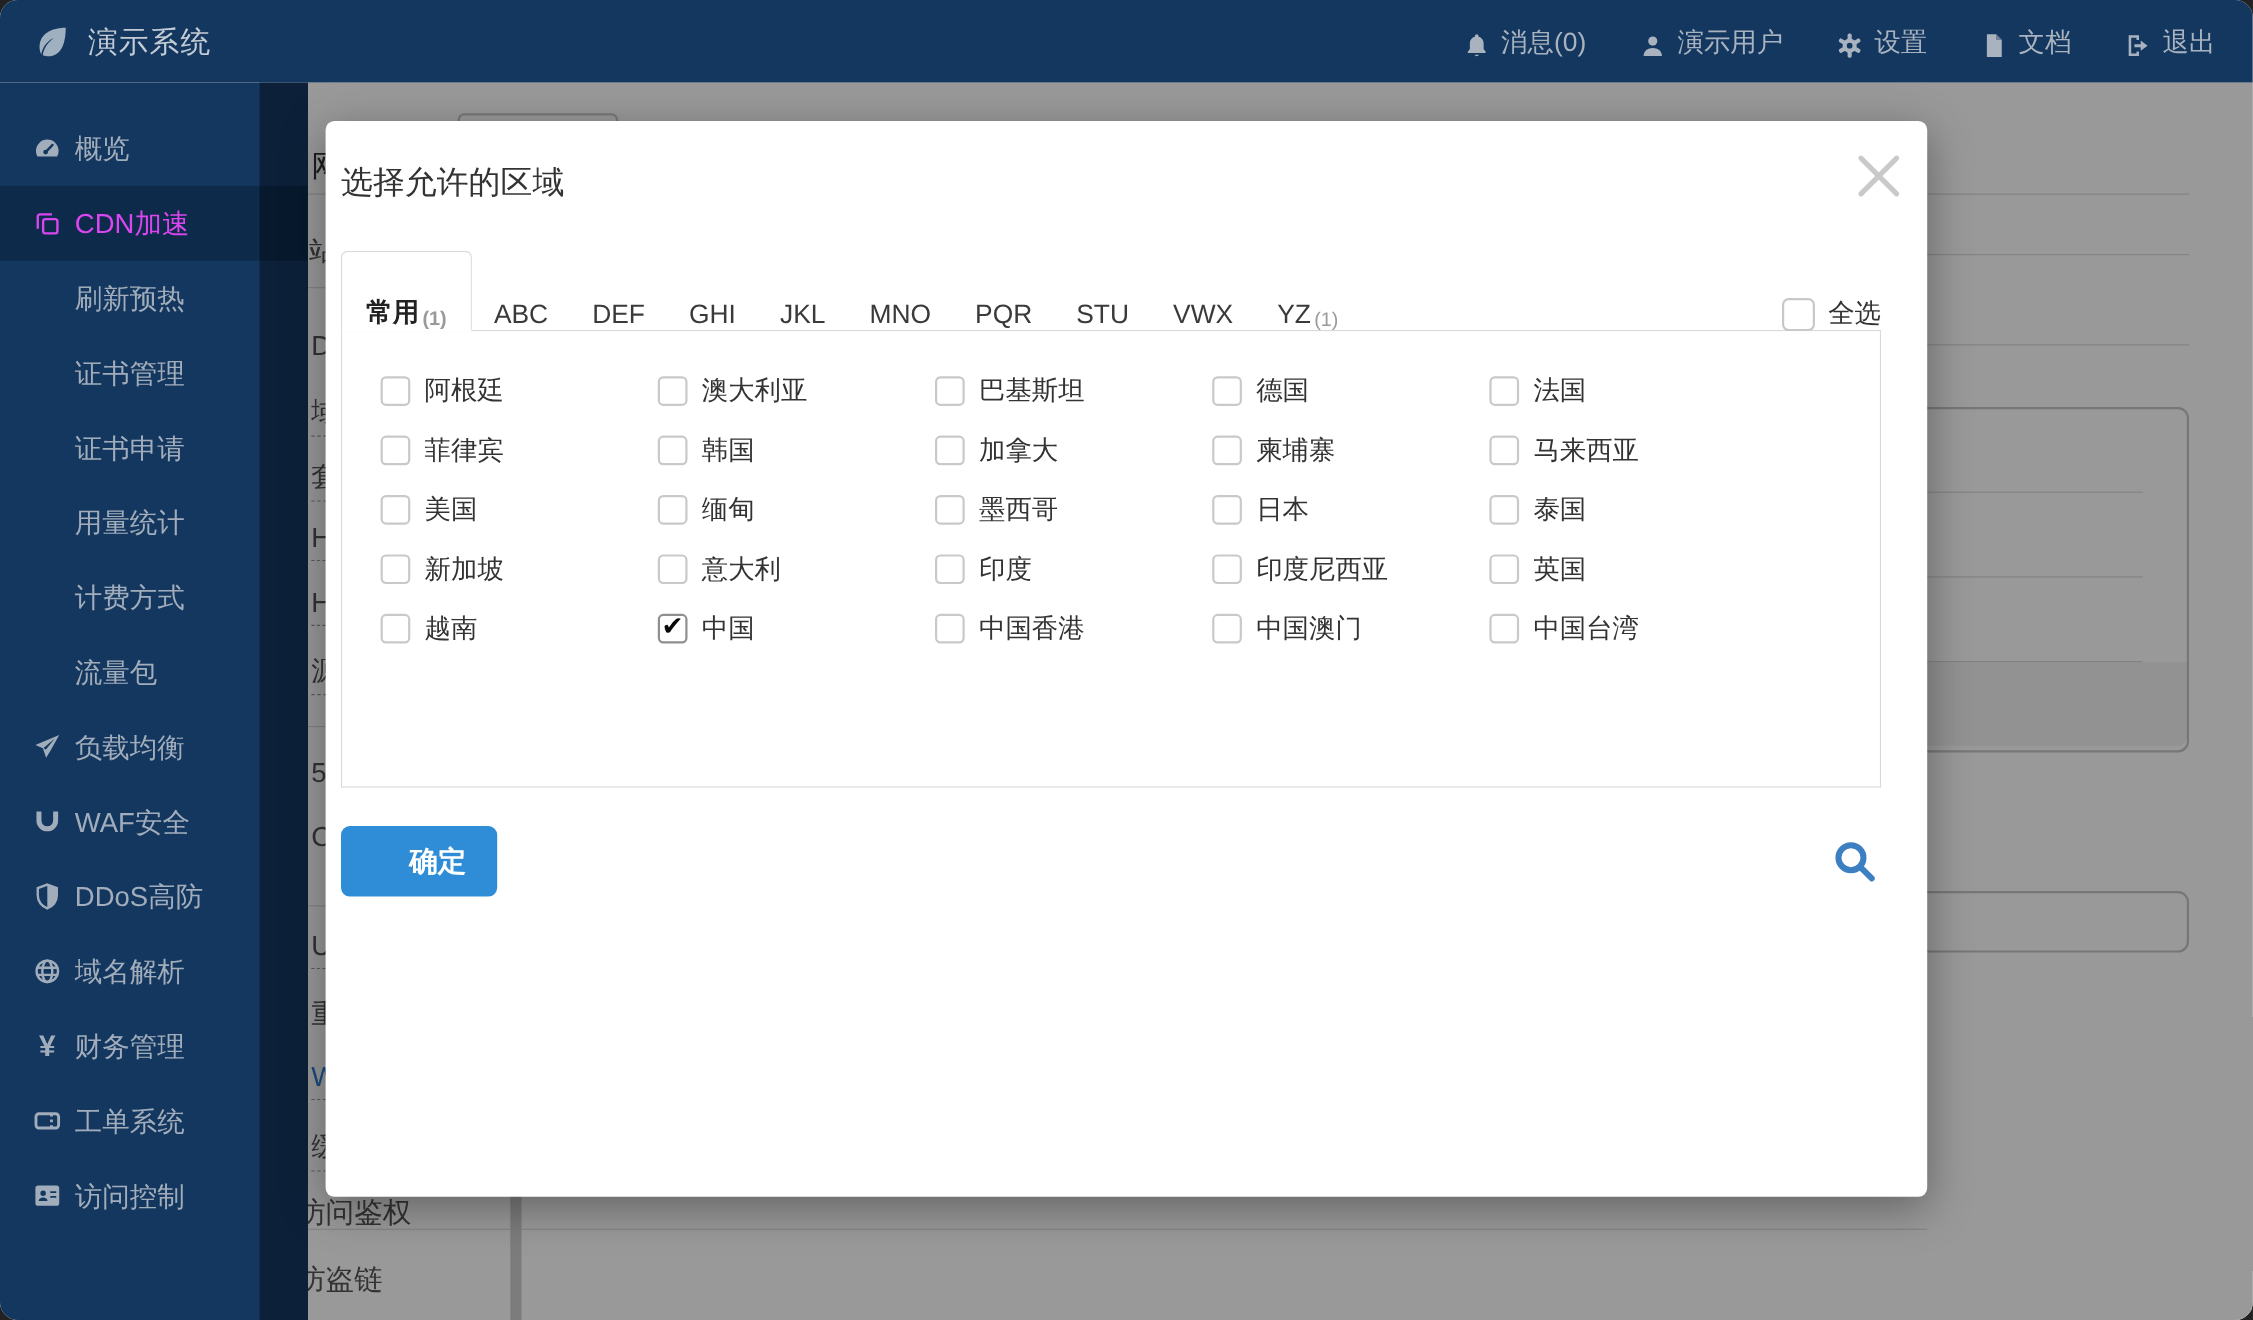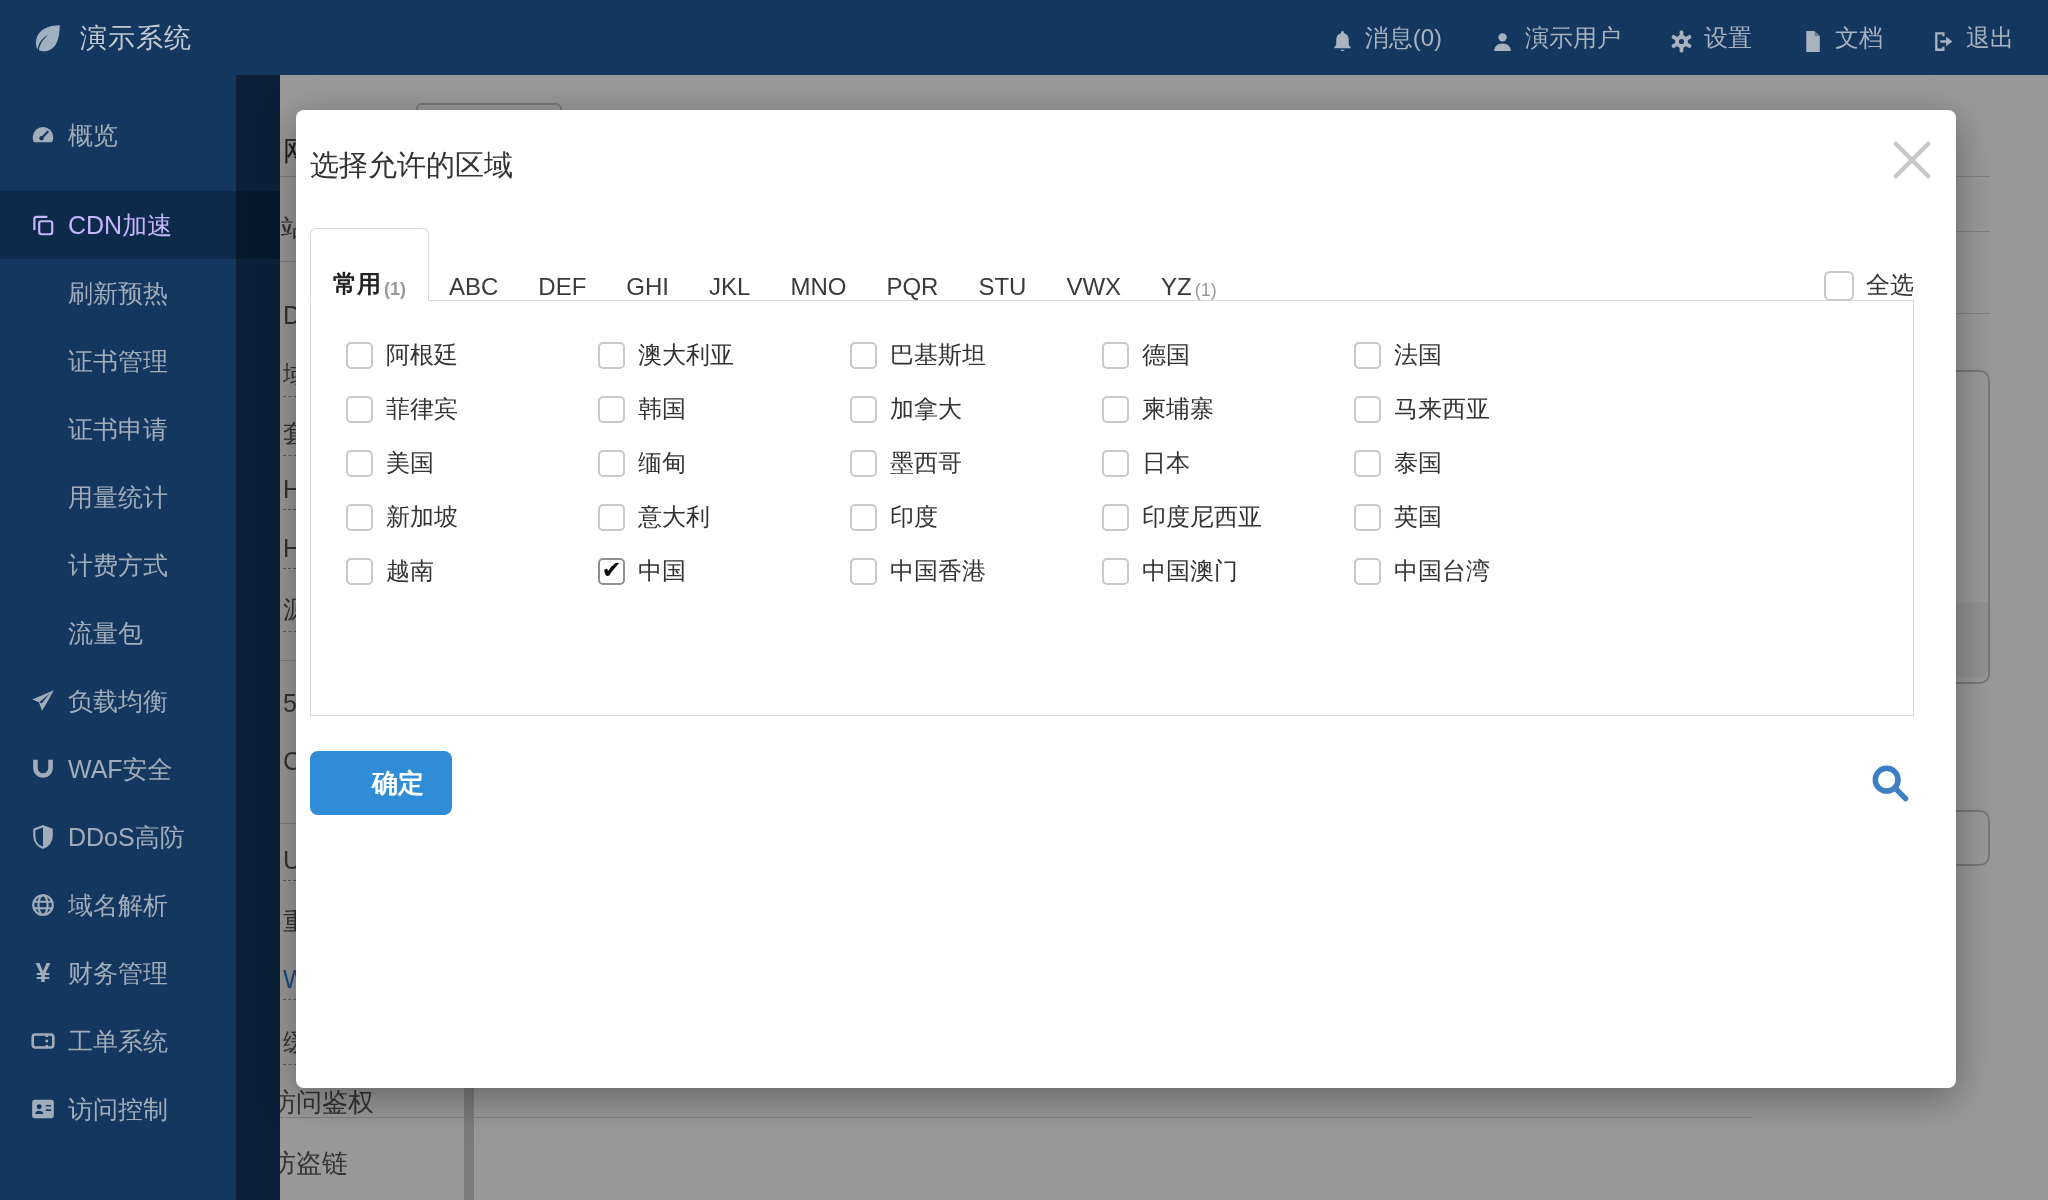--- a/index.html
+++ b/index.html
@@ -1,58 +1,58 @@
 <!DOCTYPE html>
 <html><head>
 <meta charset="utf-8">
 <style>
   html,body{margin:0;padding:0;background:#222;}
   .stage{position:relative;width:2048px;height:1200px;overflow:hidden;
-         font-family:"Liberation Sans","DejaVu Sans",sans-serif;background:#fff;}
+         font-family:"Liberation Sans","DejaVu Sans",sans-serif;background:#fff;border-radius:16px;}
 
   
   .topbar{position:absolute;left:0;top:0;width:100%;height:75px;background:#14375f;
           display:flex;align-items:center;justify-content:space-between;z-index:5;}
   .brand{display:flex;align-items:center;gap:16px;padding-left:30px;
          color:#c3cbd4;font-size:27px;letter-spacing:1px;cursor:pointer;}
   .brand svg{width:34px;height:34px;color:#9fb0c0;}
   .topnav{display:flex;align-items:center;gap:48px;padding-right:34px;}
   .nav-item{display:flex;align-items:flex-end;gap:10px;font-size:24px;color:#a9b3c0;cursor:pointer;}
   .nav-item svg{width:25px;height:25px;}
 
   
   .sidebar{position:absolute;left:0;top:75px;width:280px;bottom:0;background:#14375f;
            padding-top:26px;box-sizing:border-box;z-index:5;}
   .side-item{height:68px;display:flex;align-items:center;padding-left:30px;
              color:#a2adbb;font-size:25px;box-sizing:border-box;cursor:pointer;white-space:nowrap;}
   .side-item .ic{width:26px;height:26px;margin-right:12px;display:inline-flex;flex:0 0 auto;}
   .side-item .ic svg{width:26px;height:26px;}
   .side-item.sub{padding-left:68px;}
-  .side-item.active{background:#0d2a4b;color:#c4b5fd;margin-top:22px;}
+  .side-item.active{background:#0d2a4b;color:#d946ef;}
   .yen{font-size:27px;font-weight:bold;line-height:26px;width:26px;text-align:center;}
 
   
   .underlay{position:absolute;left:236px;top:75px;right:0;bottom:0;background:#fff;}
   .frag{position:absolute;font-size:25px;color:#555;white-space:nowrap;}
   .frag-dashed{border-bottom:1px dashed #999;padding-bottom:5px;}
   .frag-link{color:#2c7fd6;}
   .caret{position:absolute;width:0;height:0;border-left:14px solid #2c7fd6;
          border-top:9px solid transparent;border-bottom:9px solid transparent;}
   .hline{position:absolute;height:1px;background:#d8d8d8;}
   .ubox{position:absolute;border:2px solid #c6c6c6;border-radius:10px;}
   .ubox-band{position:absolute;background:rgba(0,0,0,0.045);}
   .uscroll{position:absolute;background:#ececec;}
   .uscroll-thumb{position:absolute;background:#cfcfcf;border-radius:5px;}
   .ubtn{position:absolute;border:2px solid #c9c9c9;border-radius:6px;background:#fff;}
 
   
   .scrim{position:absolute;left:236px;top:75px;right:0;bottom:0;background:rgba(0,0,0,0.40);z-index:10;}
 
   
-  .modal{position:absolute;left:296px;top:110px;width:1660px;height:978px;background:#fff;
+  .modal{position:absolute;left:296px;top:110px;width:1456px;height:978px;background:#fff;
          border-radius:8px;z-index:20;box-shadow:0 10px 40px rgba(0,0,0,.35);
          box-sizing:border-box;padding:0 42px 0 14px;}
   .modal-close{position:absolute;top:24px;right:18px;width:52px;height:52px;cursor:pointer;}
   .modal-title{padding-top:36px;font-size:29px;color:#333;font-weight:500;}
 
   .tabs-row{display:flex;align-items:stretch;height:73px;margin-top:42px;
             position:relative;z-index:2;margin-bottom:-1px;}
   .tab{display:flex;align-items:flex-end;padding:0 20px;font-size:24px;color:#3a3a3a;cursor:pointer;}
   .tab .cnt{font-size:18px;color:#9a9a9a;margin-left:3px;}
   .tab.active{border:1px solid #d9d9d9;border-bottom:1px solid #fff;border-radius:6px 6px 0 0;

